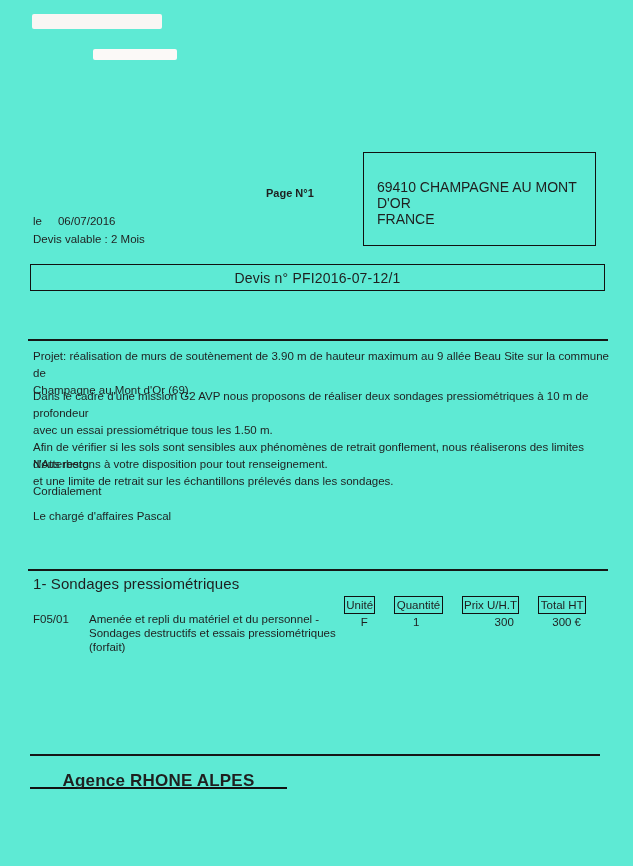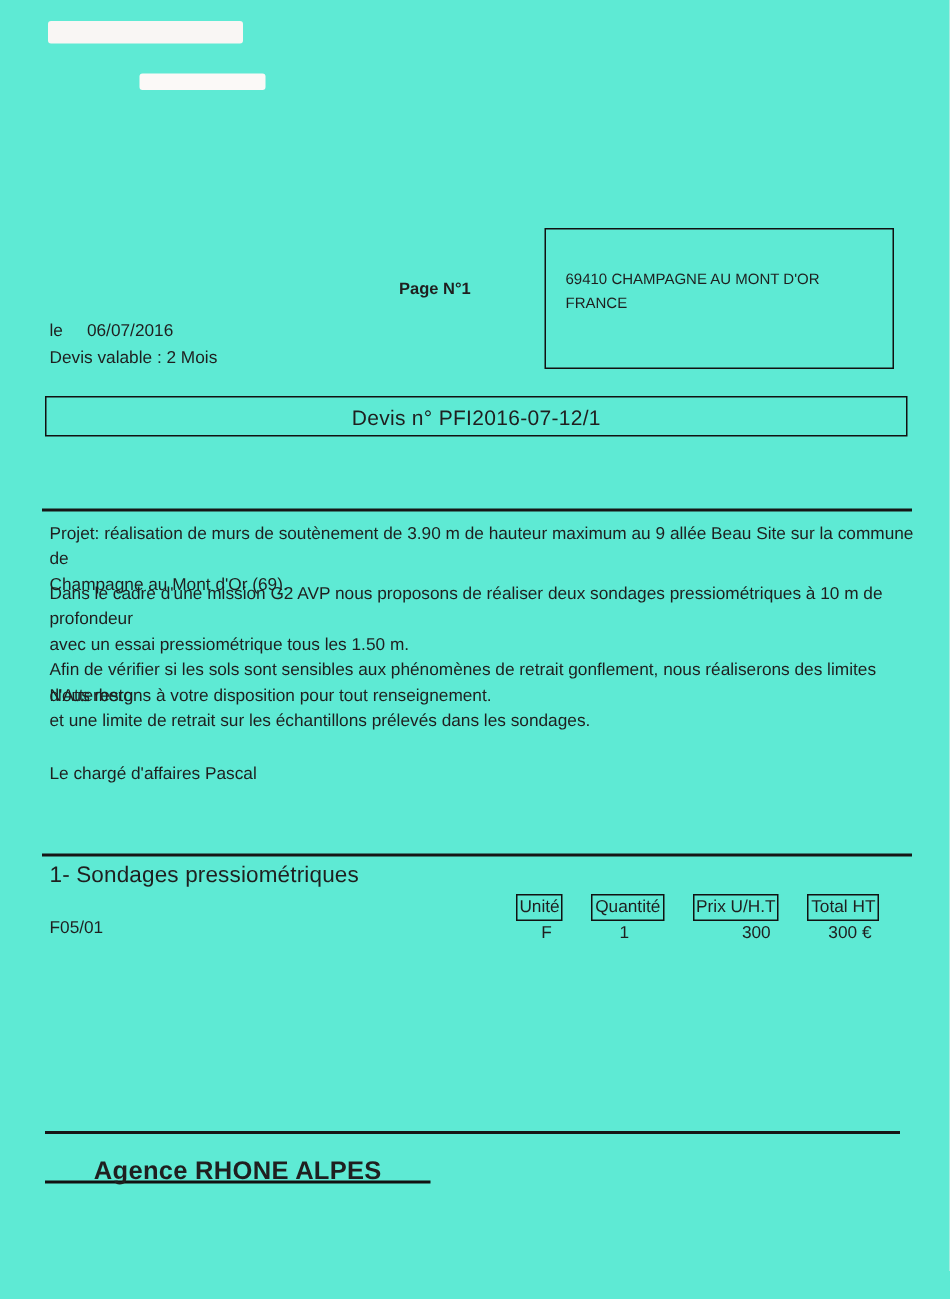--- a/index.html
+++ b/index.html
@@ -14,21 +14,21 @@
   }
   .abs{position:absolute;}
   
   .ghost1{left:32px;top:14px;width:130px;height:15px;background:#f9f6f4;border-radius:2px;}
   .ghost2{left:93px;top:49px;width:84px;height:11px;background:#fbf9f7;border-radius:2px;}
   .page-label{left:266px;top:187px;font-size:11px;font-weight:bold;}
   .recipient-box{
     left:363px;top:152px;width:233px;height:94px;
     border:1.5px solid #111;box-sizing:border-box;
     padding:26px 10px 0 13px;
-    font-size:10px;line-height:16px;
+    font-size:14px;line-height:16px;
   }
   .date-line{left:33px;top:215px;font-size:11.5px;}
   .date-line .date{margin-left:16px;}
   .validity{left:33px;top:233px;font-size:11.5px;}
   .title-box{
     left:30px;top:264px;width:575px;height:27px;
     border:1.5px solid #111;box-sizing:border-box;
     display:flex;align-items:center;justify-content:center;
     font-size:14px;font-weight:500;letter-spacing:0.2px;
   }
@@ -95,20 +95,21 @@
 
   <div class="abs hr hr-top"></div>
 
   <div class="abs para p-projet">Projet: réalisation de murs de soutènement de 3.90 m de hauteur maximum au 9 allée Beau Site  sur la commune de
 Champagne au Mont d'Or (69).</div>
   <div class="abs para p-mission">Dans le cadre d'une mission G2 AVP nous proposons de réaliser deux sondages pressiométriques à 10 m de profondeur
 avec un essai pressiométrique tous les 1.50 m.
 Afin de vérifier si les sols sont sensibles aux phénomènes de retrait gonflement, nous réaliserons des limites d'Atterberg
 et une limite de retrait sur les échantillons prélevés dans les sondages.</div>
   <div class="abs para p-closing">Nous restons à votre disposition pour tout renseignement.</div>
+  <div class="abs para p-salutation">Cordialement</div>
   <div class="abs para p-signature">Le chargé d'affaires Pascal</div>
 
   <div class="abs hr hr-section"></div>
   <div class="abs section-title">1- Sondages pressiométriques</div>
 
   <div class="abs cost-table">
     <div class="thead">
       <div class="cell c1">Unité</div>
       <div class="cell c2">Quantité</div>
       <div class="cell c3">Prix U/H.T</div>
@@ -116,19 +117,22 @@
     </div>
     <div class="tvals">
       <div class="cell c1">F</div>
       <div class="cell c2">1</div>
       <div class="cell c3">300</div>
       <div class="cell c4">300 €</div>
     </div>
   </div>
 
   <div class="abs item-code">F05/01</div>
+  <div class="abs item-desc">Amenée et repli du matériel et du personnel -
+Sondages destructifs et essais pressiométriques
+(forfait)</div>
 
   <div class="abs hr hr-bottom"></div>
   <div class="abs agency">
     <span>Agence RHONE ALPES</span>
   </div>
 
 </div>
 
 </body></html>

